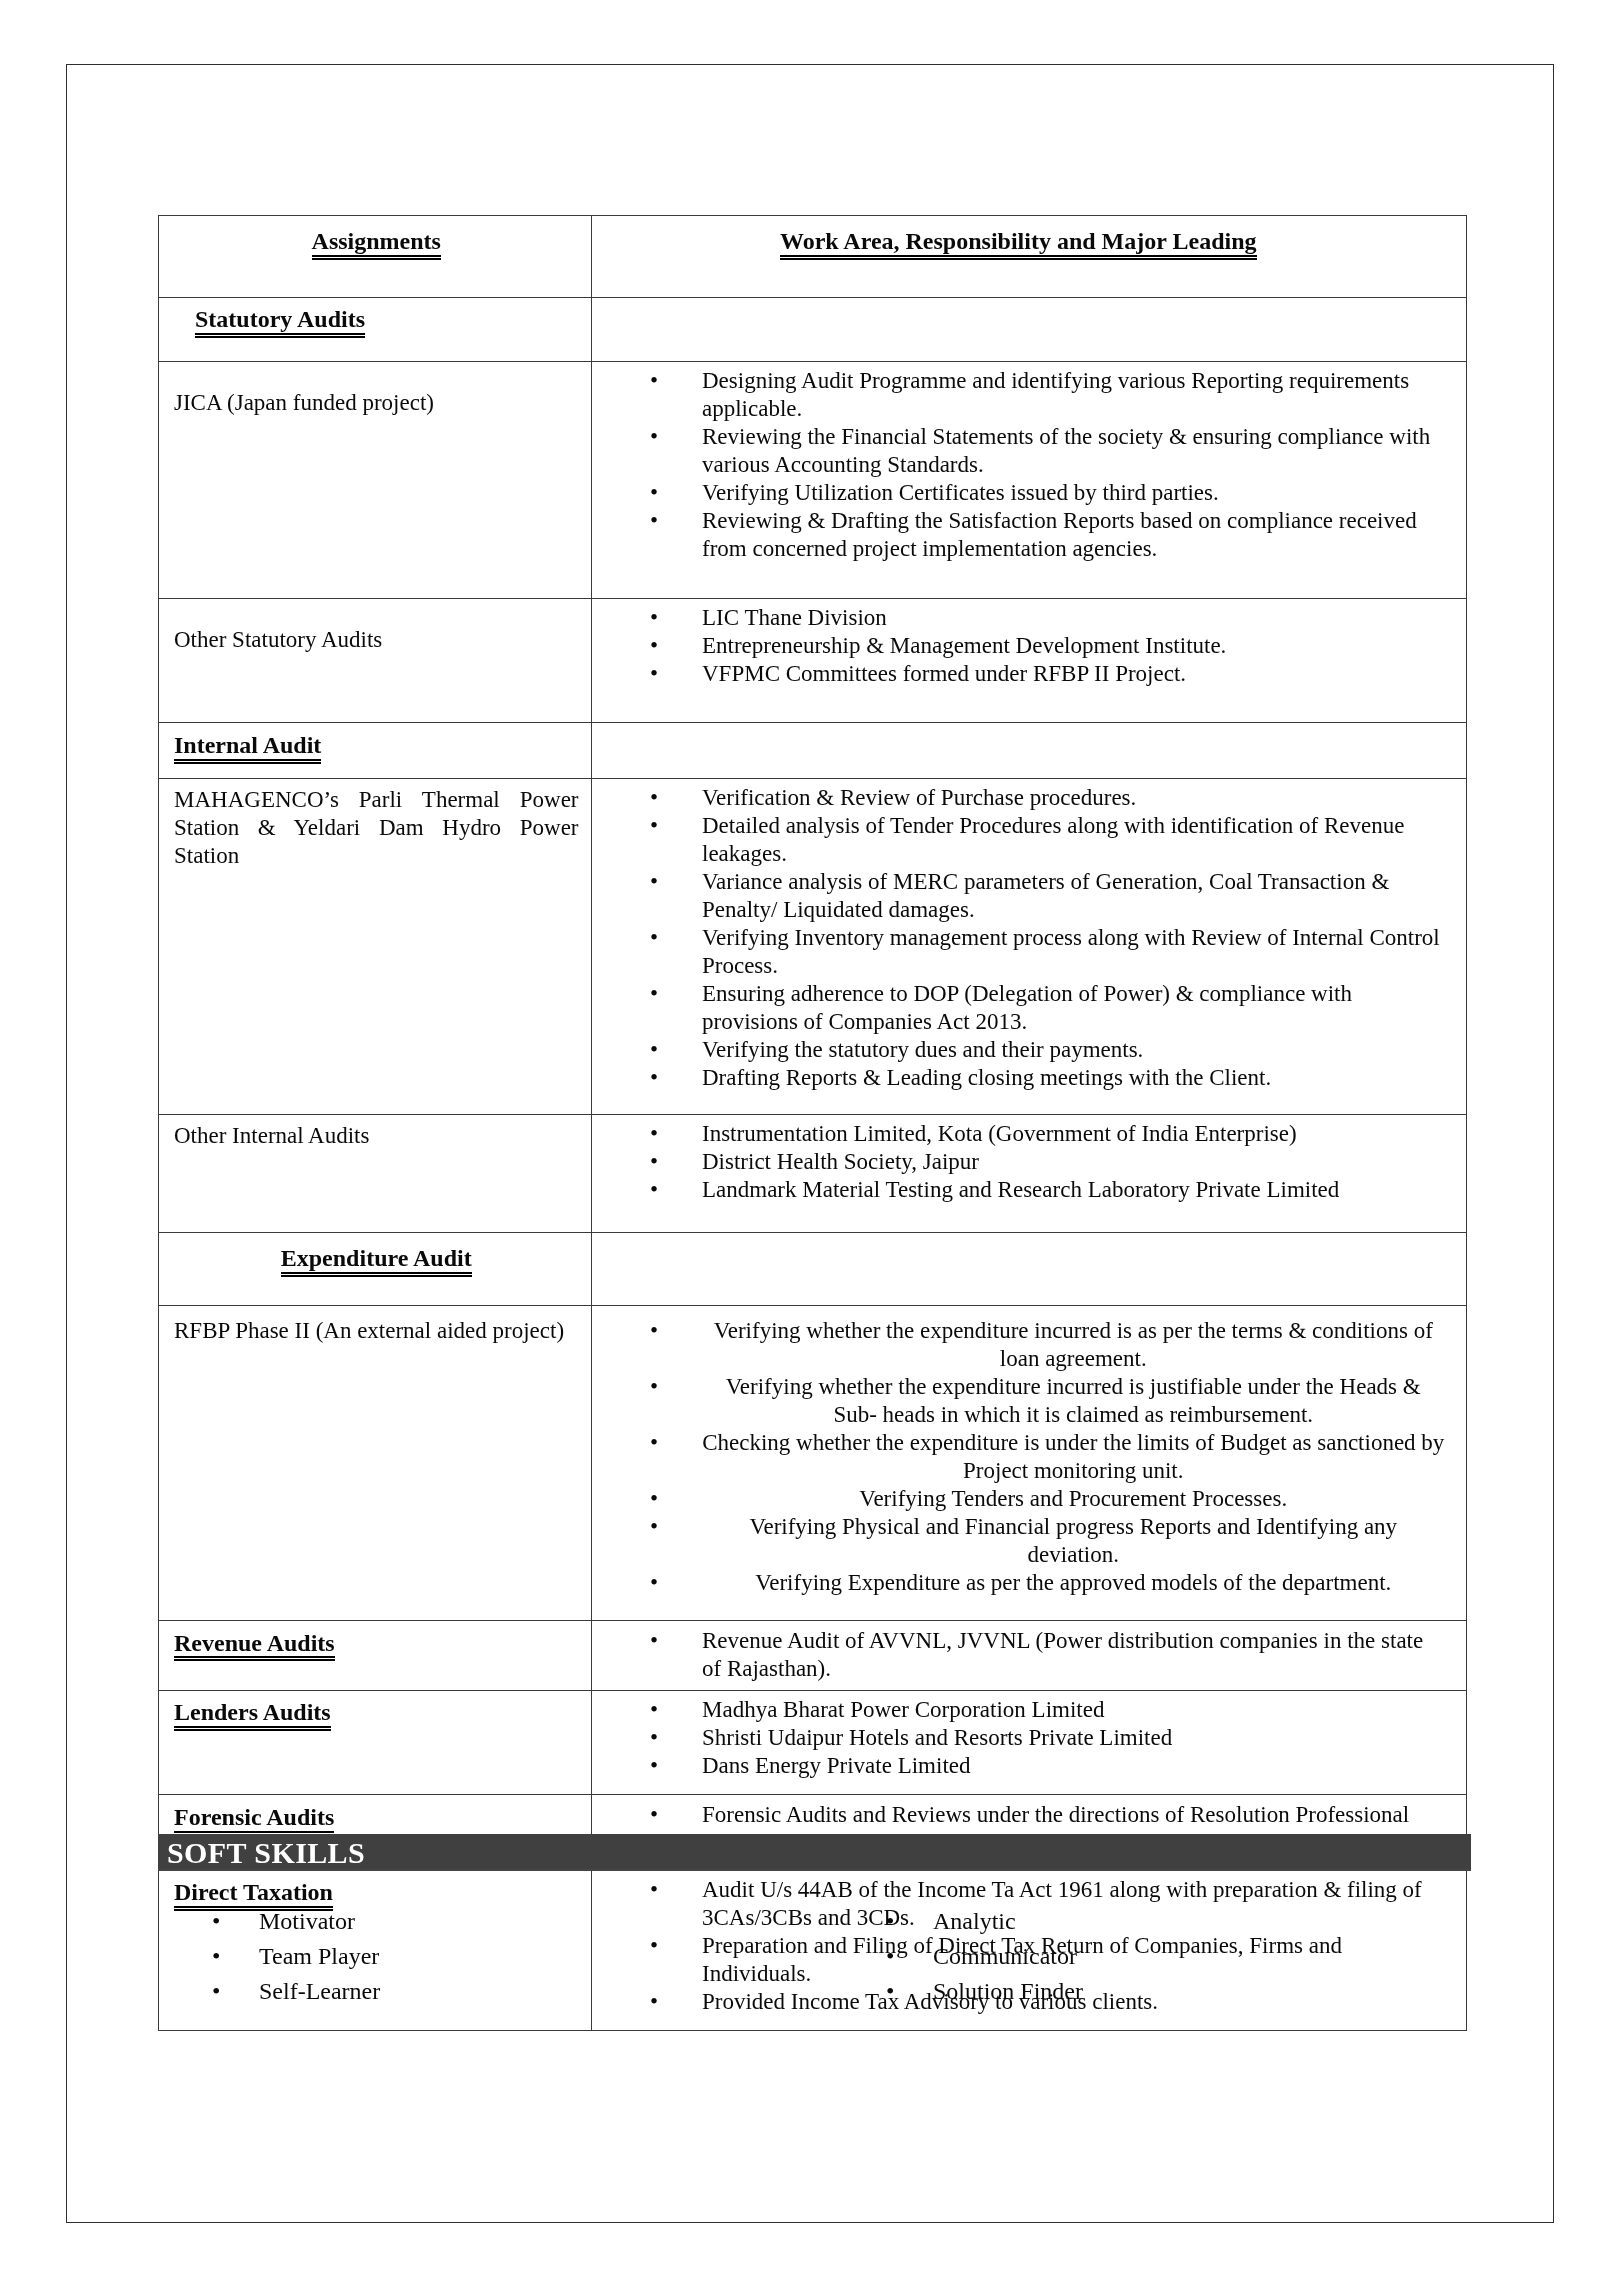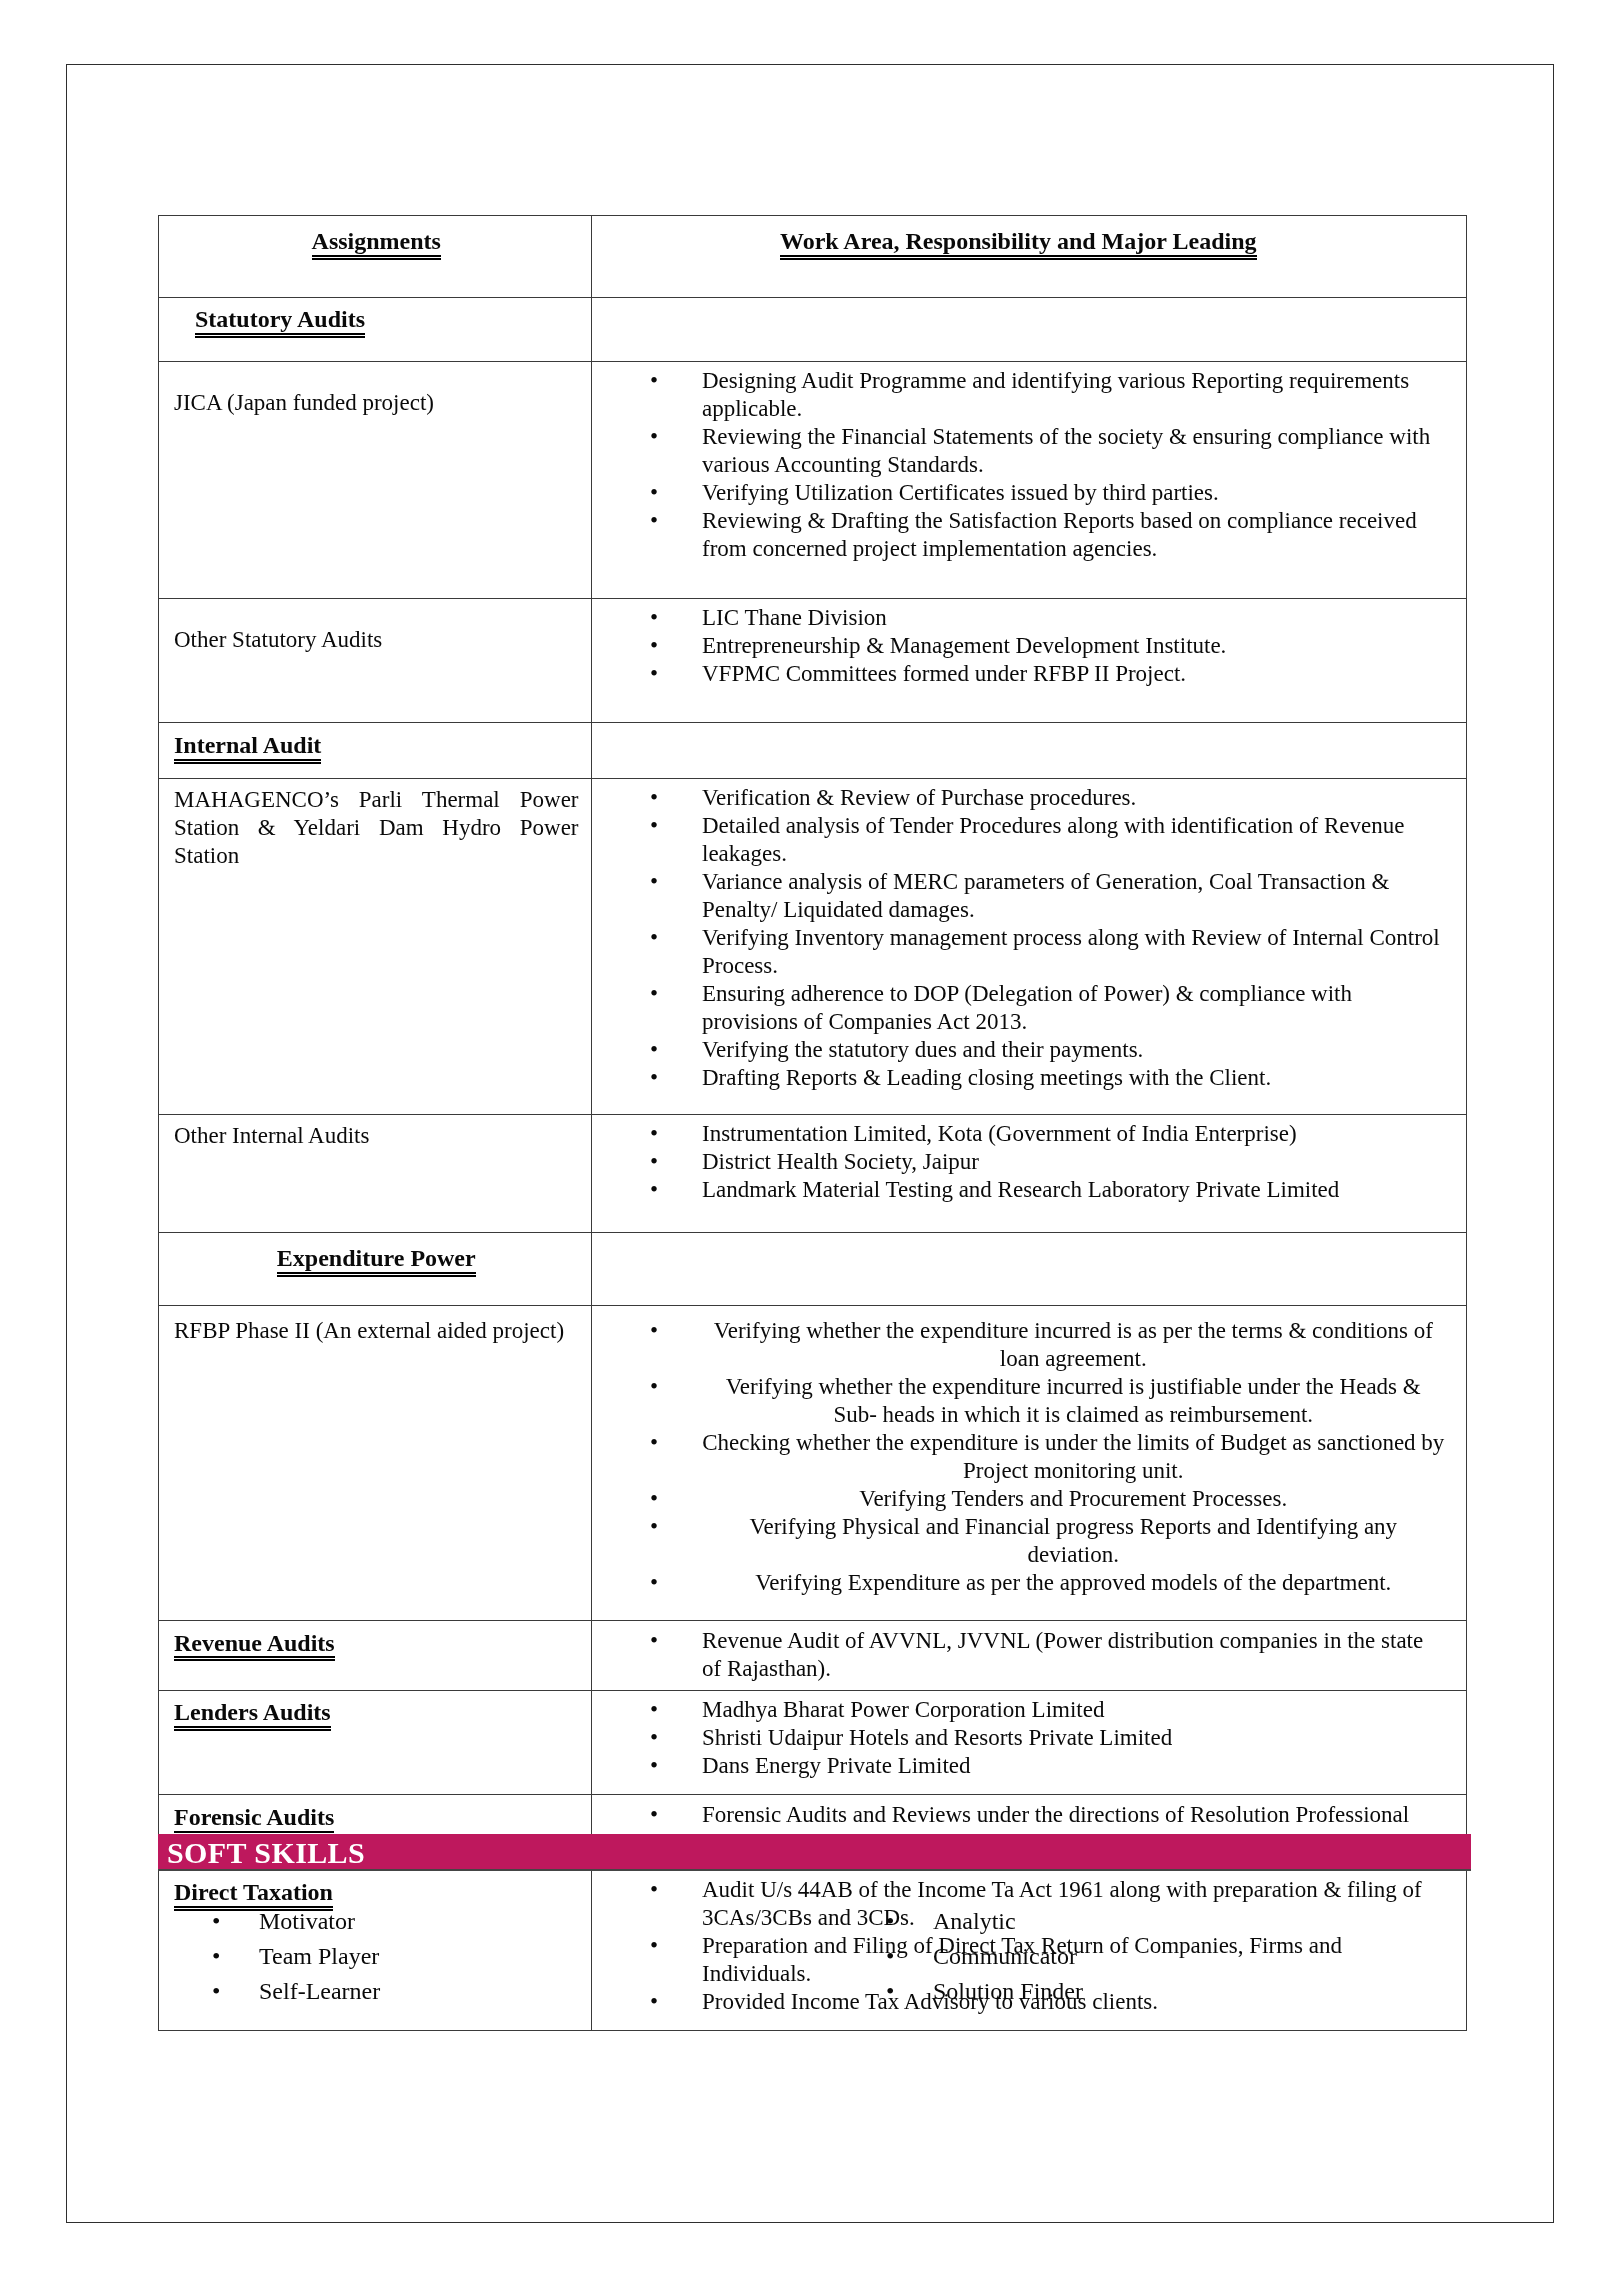--- a/index.html
+++ b/index.html
@@ -40,21 +40,21 @@
   tr.rh-4  td{height:322px;}
   tr.rh-5  td{height:105px;}
   tr.rh-6  td{height:56px;}
   tr.rh-7  td{height:298px;}
   tr.rh-8  td{height:56px;}
   tr.rh-9  td{height:91px;}
   tr.rh-10 td{height:62px;}
   tr.rh-11 td{height:146px;}
   .banner{
     position:absolute;left:158px;top:1834px;width:1313px;height:37px;
-    background:#be185d;border-bottom:2.7px solid #454545;
+    background:#404040;border-bottom:2.7px solid #454545;
     color:#ffffff;font-weight:bold;font-size:30px;line-height:37px;
     padding-left:9px;box-sizing:border-box;letter-spacing:0.4px;
   }
   .skills{position:absolute;font-size:24px;}
   .skills ul{margin:0;padding:0;list-style:none;}
   .skills li{position:relative;padding-left:47px;line-height:35px;}
   .skills li::before{content:"\2022";position:absolute;left:0;}
   .skills-left{left:212px;top:1904px;}
   .skills-right{left:886px;top:1904px;}
 </style>
@@ -145,21 +145,21 @@
       <ul class="bullets">
             <li>Instrumentation Limited, Kota (Government of India Enterprise)</li>
             <li>District Health Society, Jaipur</li>
             <li>Landmark Material Testing and Research Laboratory Private Limited</li>
           </ul>
     </td>
   </tr>
 
   <tr class="rh-6">
     <td class="lcell pt-md">
-      <span class="bold-hd u">Expenditure Power</span>
+      <span class="bold-hd u">Expenditure Audit</span>
     </td>
     <td class="rcell"></td>
   </tr>
 
   <tr class="rh-7">
     <td class="lcell justify pt-md">
       <span>RFBP Phase II (An external aided project)</span>
     </td>
     <td class="rcell pt-md">
       <ul class="bullets">

